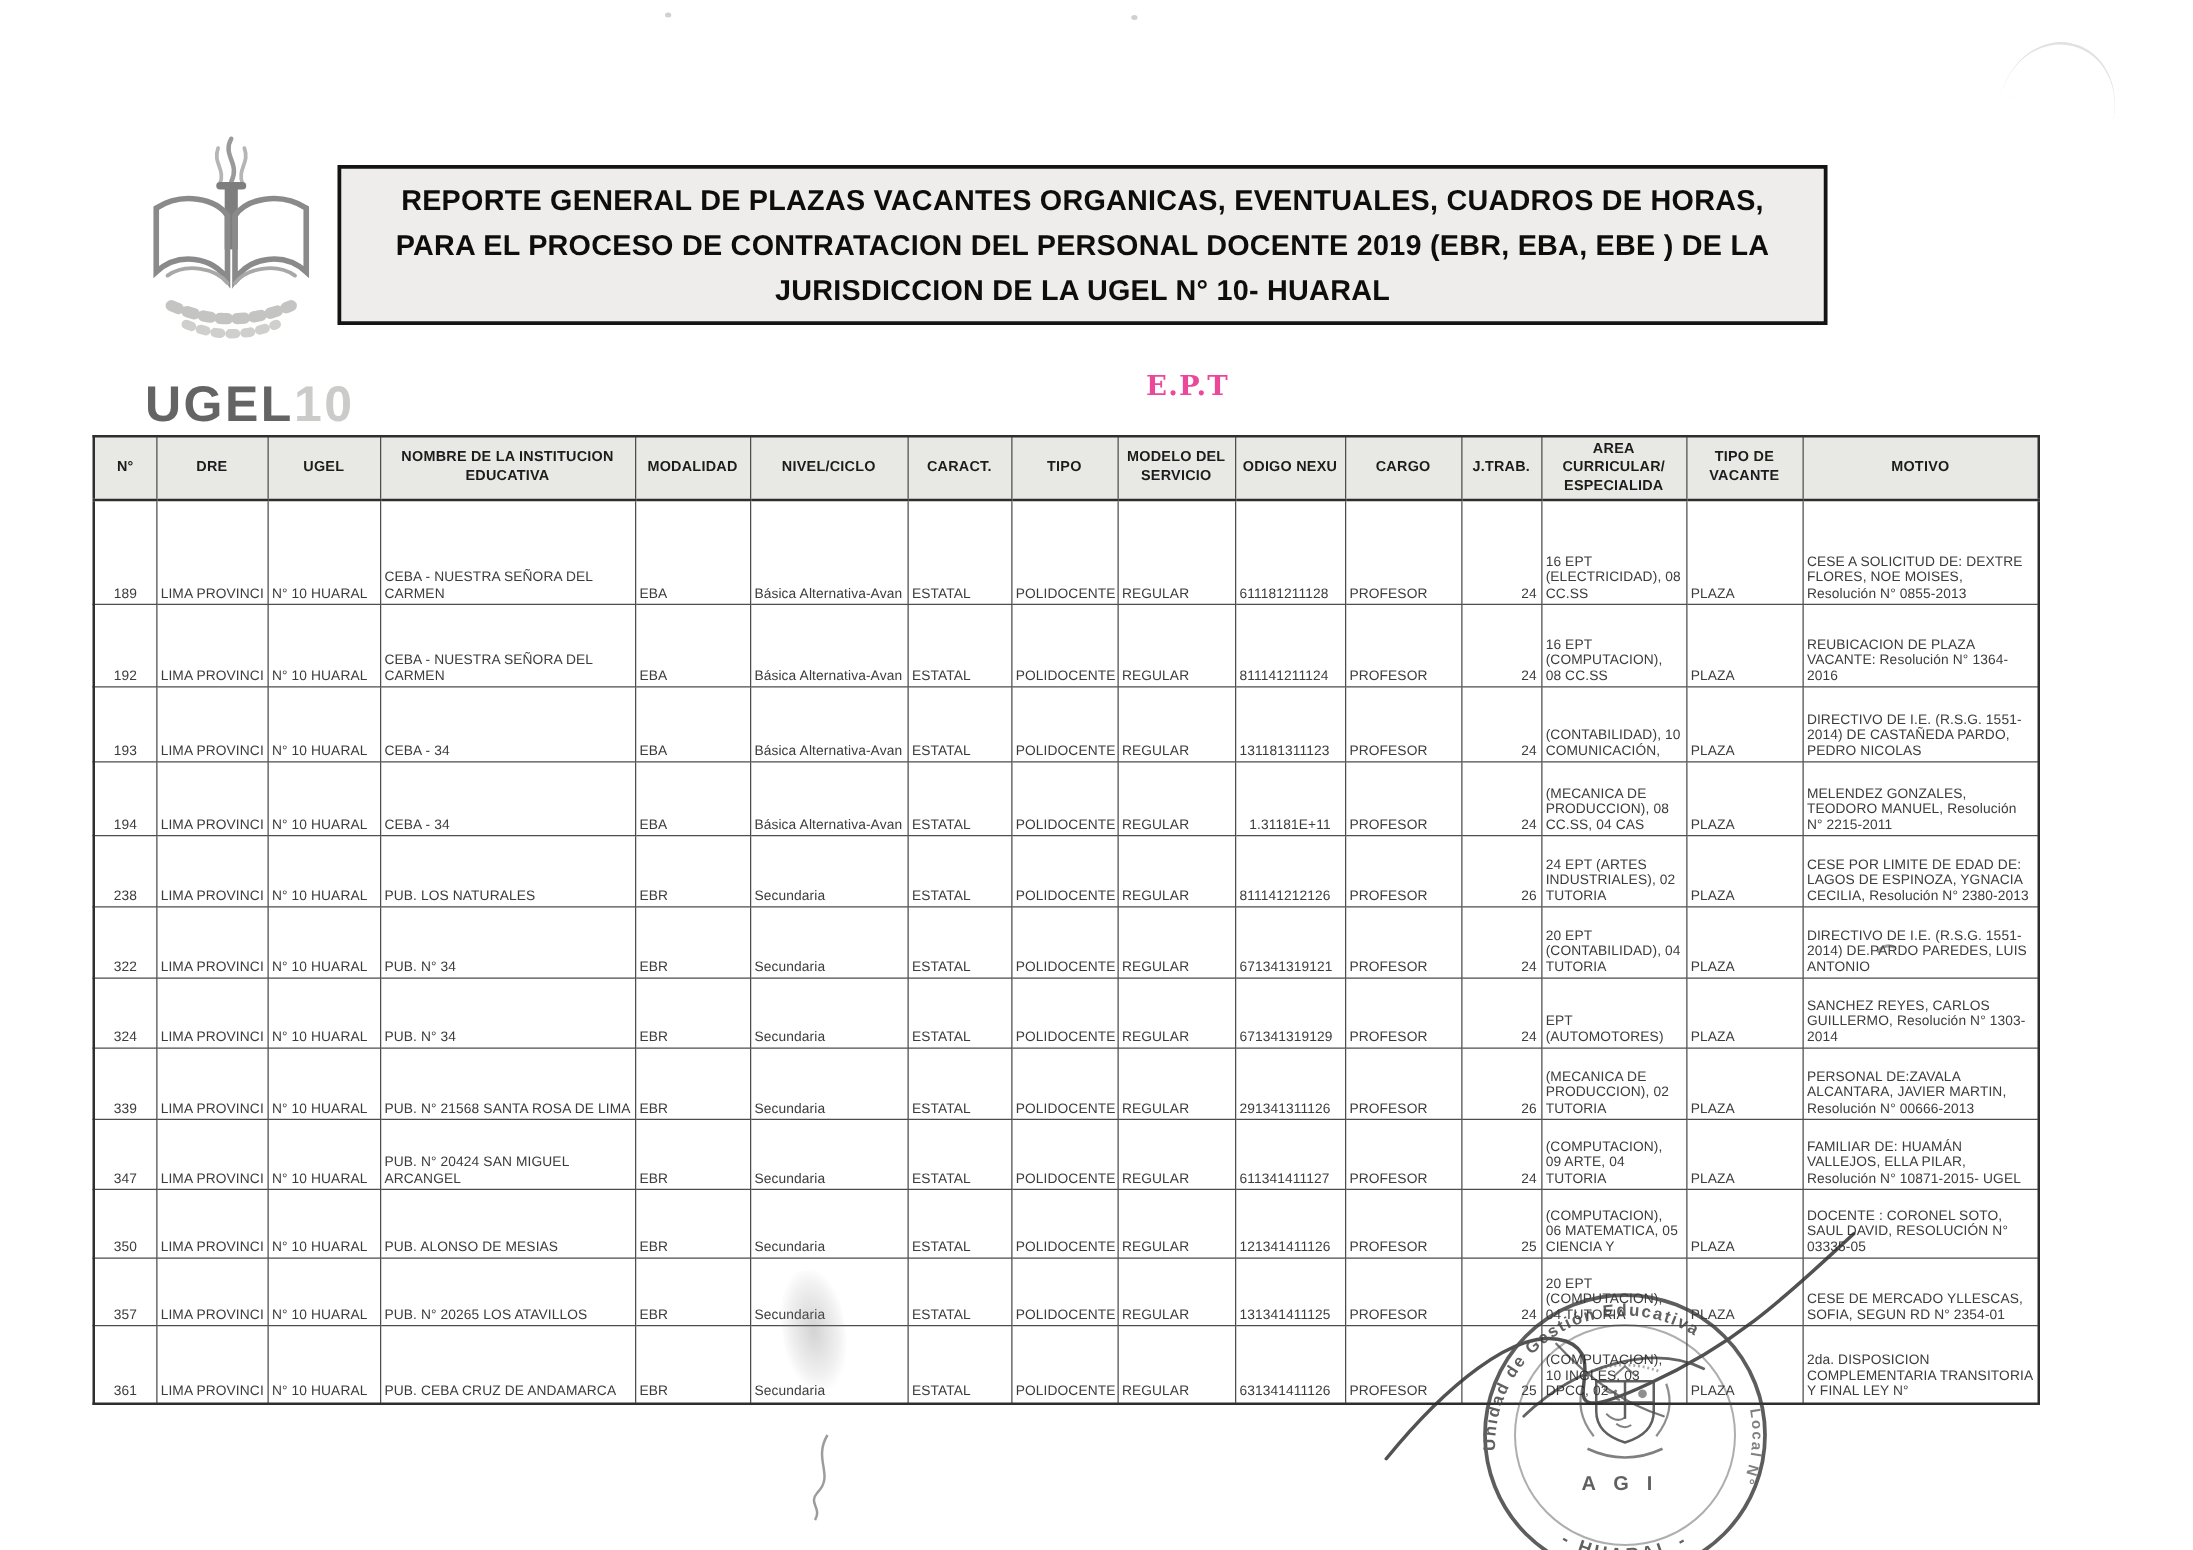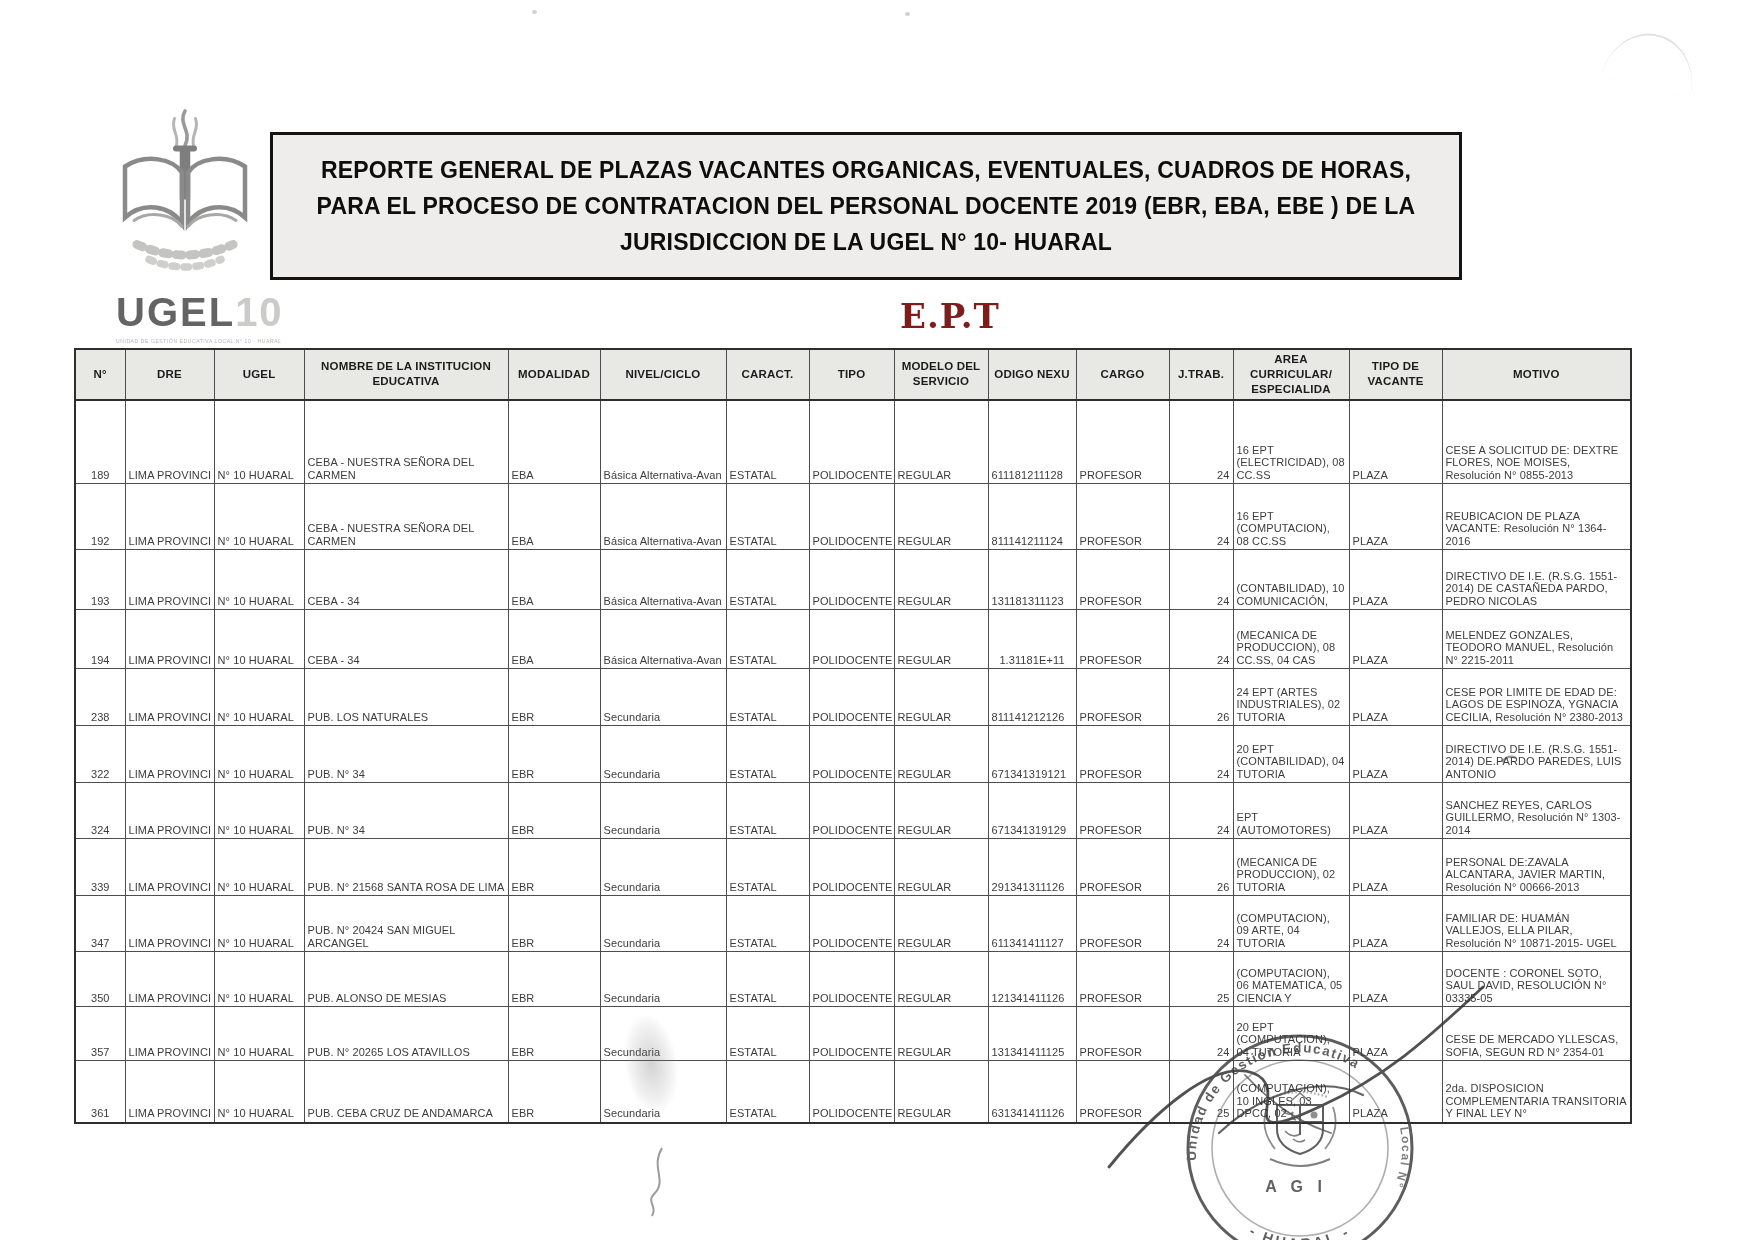--- a/index.html
+++ b/index.html
@@ -9,40 +9,40 @@
     background:#ffffff;
     overflow:hidden;
     font-family:"Liberation Sans", sans-serif;
     color:#3b3b3b;
   }
 
   
   .logo { position:absolute; left:100px; top:106px; width:180px; }
   .logo-art { display:block; margin-left:10px; }
   .logo-text { font-size:40px; font-weight:bold; letter-spacing:2px; line-height:1;
-               color:#646464; margin-top:8px; margin-left:16px; }
+               color:#646464; margin-top:20px; margin-left:16px; }
   .logo-text .light { color:#cbcbc9; }
   .logo-caption { font-size:5px; color:#b3b3b1; letter-spacing:.6px; white-space:nowrap;
                   margin-left:16px; margin-top:6px; filter:blur(.4px); }
 
   
   .title-box {
-    position:absolute; left:270px; top:132px; width:1192px; height:148px;
+    position:absolute; left:270px; top:132px; width:1192px; height:128px;
     background:#eeedeb; border:3px solid #141414;
     display:flex; align-items:center; justify-content:center;
     text-align:center; padding:2px 28px;
     font-size:23px; font-weight:bold; line-height:36px; color:#0d0d0d;
     letter-spacing:.2px;
   }
 
   
   .section-title {
     position:absolute; left:820px; top:296px; width:260px; text-align:center;
-    font-family:"DejaVu Serif", serif; font-weight:bold; font-size:34px;
-    letter-spacing:1px; color:#7f1d1d;
+    font-family:"DejaVu Serif", serif; font-weight:bold; font-size:22px;
+    letter-spacing:1px; color:#ec4899;
   }
 
   
   table.report {
     position:absolute; left:74px; top:348px; width:1556px;
     border-collapse:collapse; table-layout:fixed;
     border:2.5px solid #2e2e2e;
   }
   table.report th, table.report td { border:1.5px solid #4d4d4d; }
   table.report thead th {

